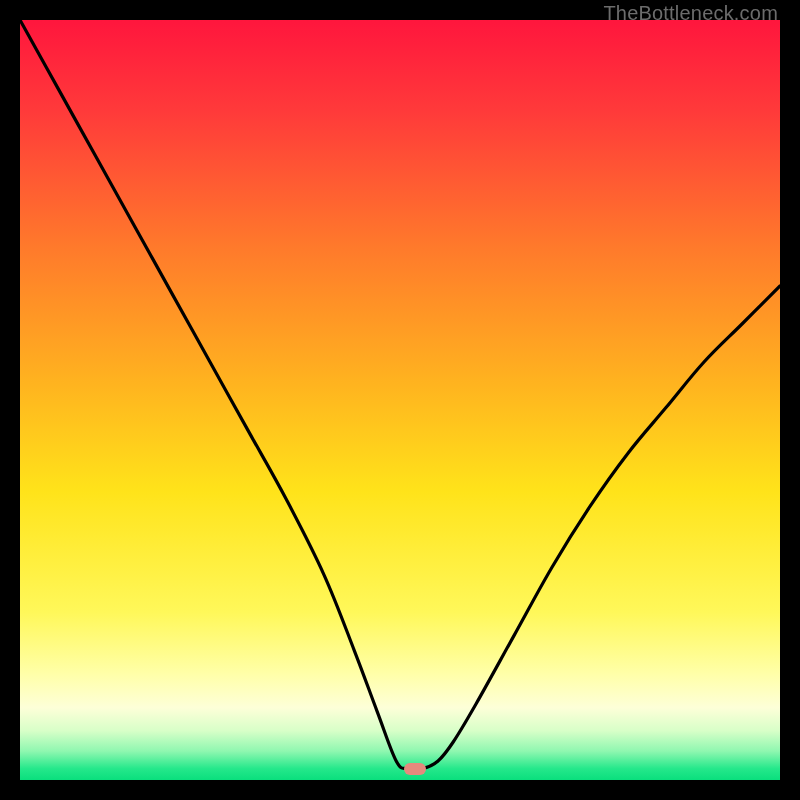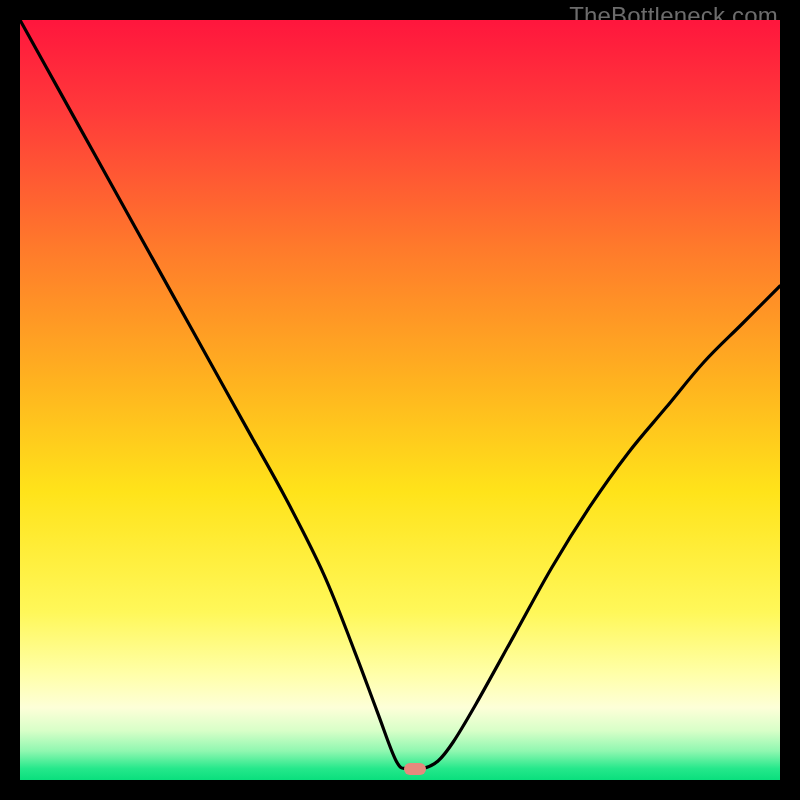--- a/index.html
+++ b/index.html
@@ -39,21 +39,21 @@
     left: 0;
     top: 0;
     width: 100%;
     height: 100%;
   }
   .watermark {
     position: absolute;
     top: 2px;
     right: 22px;
     color: #6c6c6c;
-    font-size: 24px;
+    font-size: 20px;
     font-weight: 500;
     letter-spacing: 0.2px;
   }
   .marker {
     position: absolute;
     width: 22px;
     height: 12px;
     border-radius: 6px;
     transform: translate(-50%, -50%);
   }

